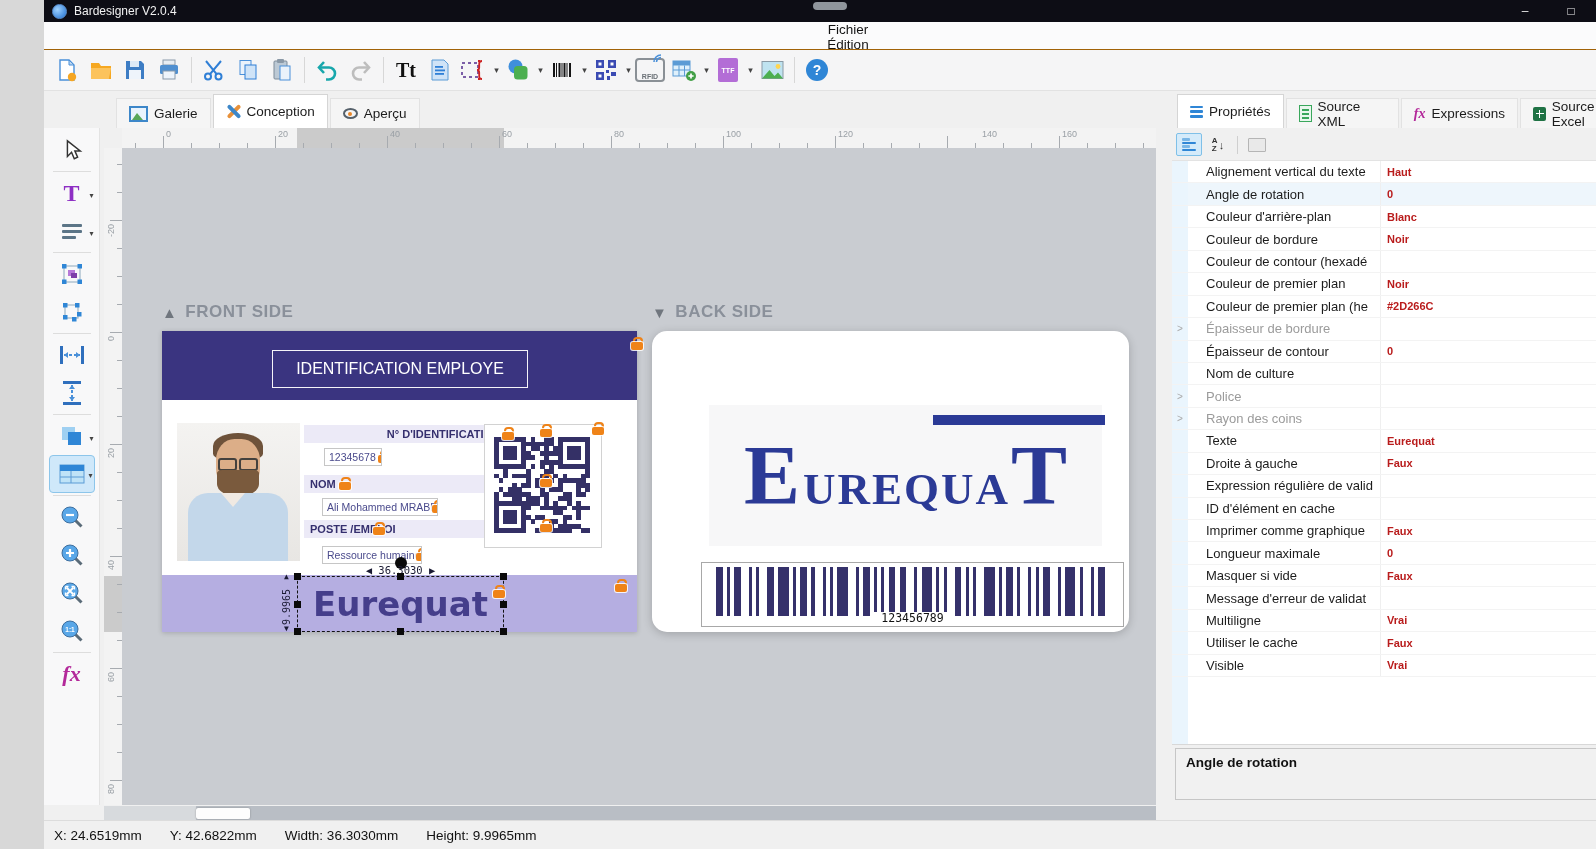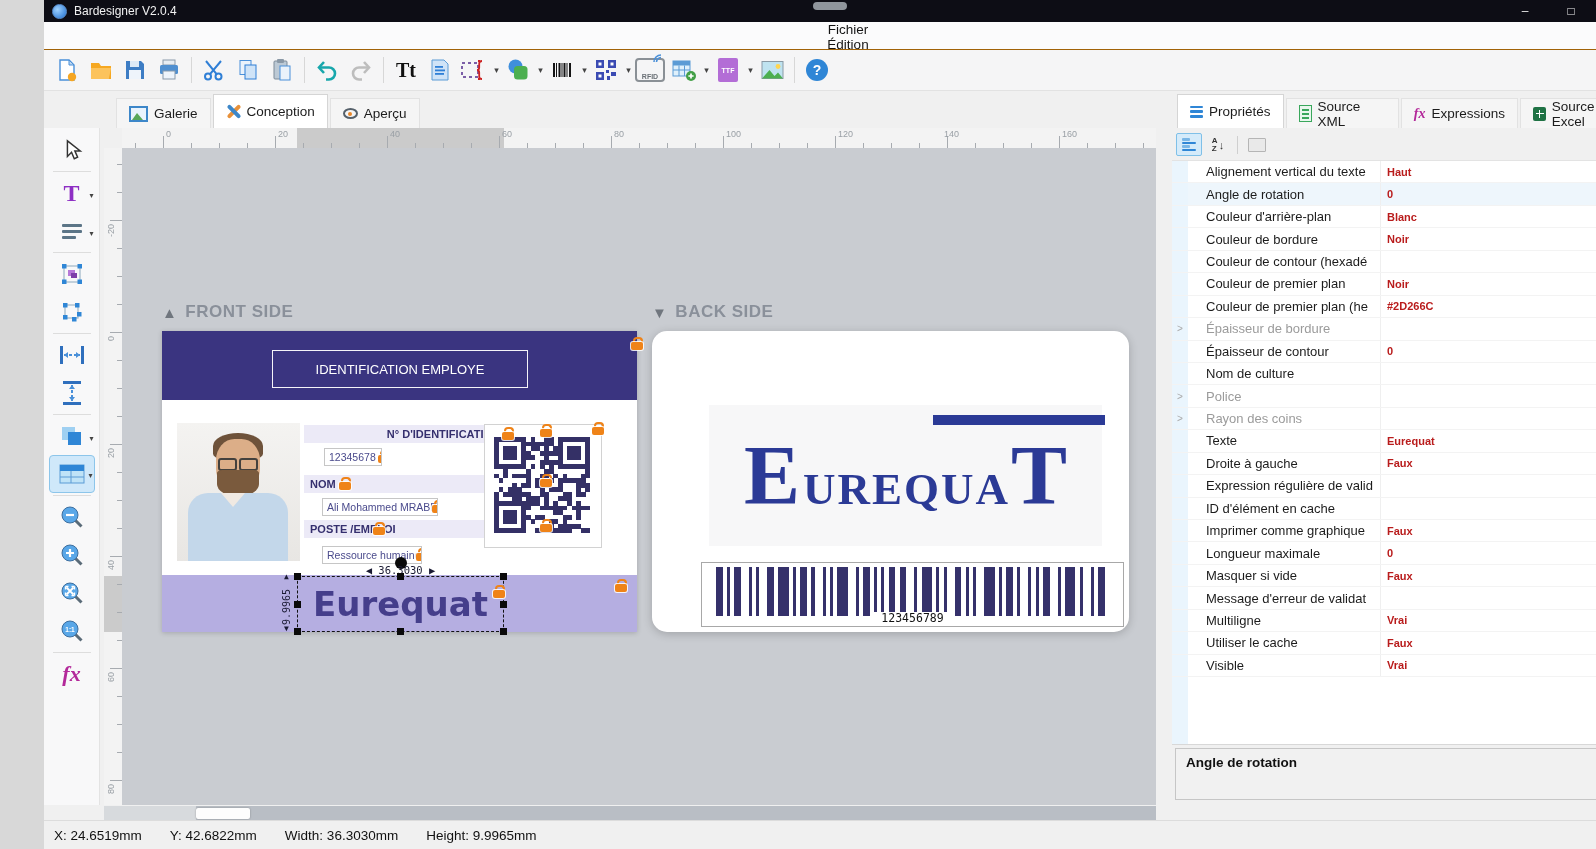--- a/index.html
+++ b/index.html
@@ -68,21 +68,21 @@
   .tickh{position:absolute;bottom:0;width:1px;background:#a7abb0;}
   .tickv{position:absolute;right:0;height:1px;background:#a7abb0;}
   .rlabelh{position:absolute;top:1px;font-size:9px;color:#9aa0a6;}
   .rlabelv{position:absolute;left:2px;font-size:9px;color:#9aa0a6;writing-mode:vertical-rl;transform:rotate(180deg);}
   .canvas{position:absolute;left:78px;top:148px;width:1034px;height:657px;background:#c9ccd1;overflow:hidden;}
   .side-heading{position:absolute;display:flex;align-items:center;gap:8px;font-size:17px;font-weight:bold;color:#8a909a;letter-spacing:.5px;}
   .side-heading .tri{color:#70767e;font-size:15px;}
   
   .front-card{position:absolute;left:40px;top:183px;width:475px;height:301px;background:#fff;box-shadow:0 1px 5px rgba(0,0,0,.18);}
   .fc-header{position:absolute;left:0;top:0;width:100%;height:69px;background:var(--card-header);}
-  .fc-titlebox{position:absolute;left:110px;top:19px;width:254px;height:36px;border:1px solid rgba(255,255,255,.95);display:flex;align-items:center;justify-content:center;color:#fff;font-size:13px;white-space:nowrap;}
+  .fc-titlebox{position:absolute;left:110px;top:19px;width:254px;height:36px;border:1px solid rgba(255,255,255,.95);display:flex;align-items:center;justify-content:center;color:#fff;font-size:16px;white-space:nowrap;}
   .lock{position:absolute;width:13px;height:13px;z-index:5;}
   .lock::before{content:"";position:absolute;left:3px;top:0;width:6px;height:6px;border:2px solid var(--lock);border-bottom:none;border-radius:4px 4px 0 0;background:transparent;}
   .lock::after{content:"";position:absolute;left:0.5px;top:5px;width:12px;height:8px;background:var(--lock);border-radius:2px;box-shadow:0 0 0 1px rgba(255,255,255,.85);}
   .photo{position:absolute;left:15px;top:92px;width:123px;height:138px;background:linear-gradient(#f4f3f1,#e8e6e3);overflow:hidden;}
   .p-hair{position:absolute;left:36px;top:10px;width:50px;height:26px;background:#6e523a;border-radius:50% 50% 20% 20%;}
   .p-head{position:absolute;left:39px;top:16px;width:44px;height:50px;background:#dcae88;border-radius:42% 42% 40% 40%;}
   .p-glass{position:absolute;top:35px;width:15px;height:9px;border:2px solid #44413d;border-radius:3px;}
   .p-beard{position:absolute;left:40px;top:47px;width:42px;height:26px;background:#7a5a3d;border-radius:12% 12% 46% 46%;}
   .p-body{position:absolute;left:11px;top:70px;width:100px;height:68px;background:#c3d7ea;border-radius:20px 20px 0 0;}
   .p-collar{position:absolute;left:44px;top:70px;width:0;height:0;border-left:12px solid transparent;border-right:12px solid transparent;border-top:14px solid #f0e9e2;}
@@ -512,21 +512,21 @@
       <span class="tickh" style="left: 965px; height: 5px;"></span>
       <span class="tickh" style="left: 993px; height: 5px;"></span>
       <span class="tickh" style="left: 1021px; height: 5px;"></span>
       <span class="rlabelh" style="left: 44px;">0</span>
       <span class="rlabelh" style="left: 156px;">20</span>
       <span class="rlabelh" style="left: 268px;">40</span>
       <span class="rlabelh" style="left: 380px;">60</span>
       <span class="rlabelh" style="left: 492px;">80</span>
       <span class="rlabelh" style="left: 604px;">100</span>
       <span class="rlabelh" style="left: 716px;">120</span>
-      <span class="rlabelh" style="left: 822px;">140</span>
+      <span class="rlabelh" style="left: 860px;">140</span>
       <span class="rlabelh" style="left: 940px;">160</span>
     </div>
   <div class="vruler" id="vruler">
       <div class="hl-range" style="top:428px;height:56px;"></div>
       <span class="tickv" style="top: 16px; width: 5px;"></span>
       <span class="tickv" style="top: 44px; width: 5px;"></span>
       <span class="tickv" style="top: 72px; width: 12px;"></span>
       <span class="tickv" style="top: 100px; width: 5px;"></span>
       <span class="tickv" style="top: 128px; width: 5px;"></span>
       <span class="tickv" style="top: 156px; width: 5px;"></span>

